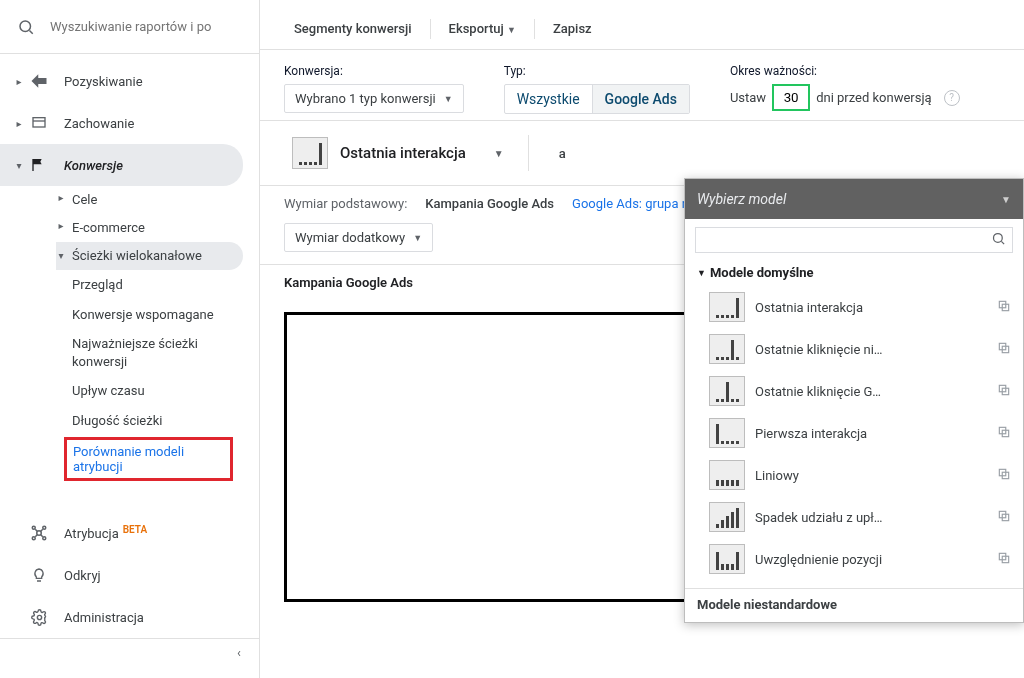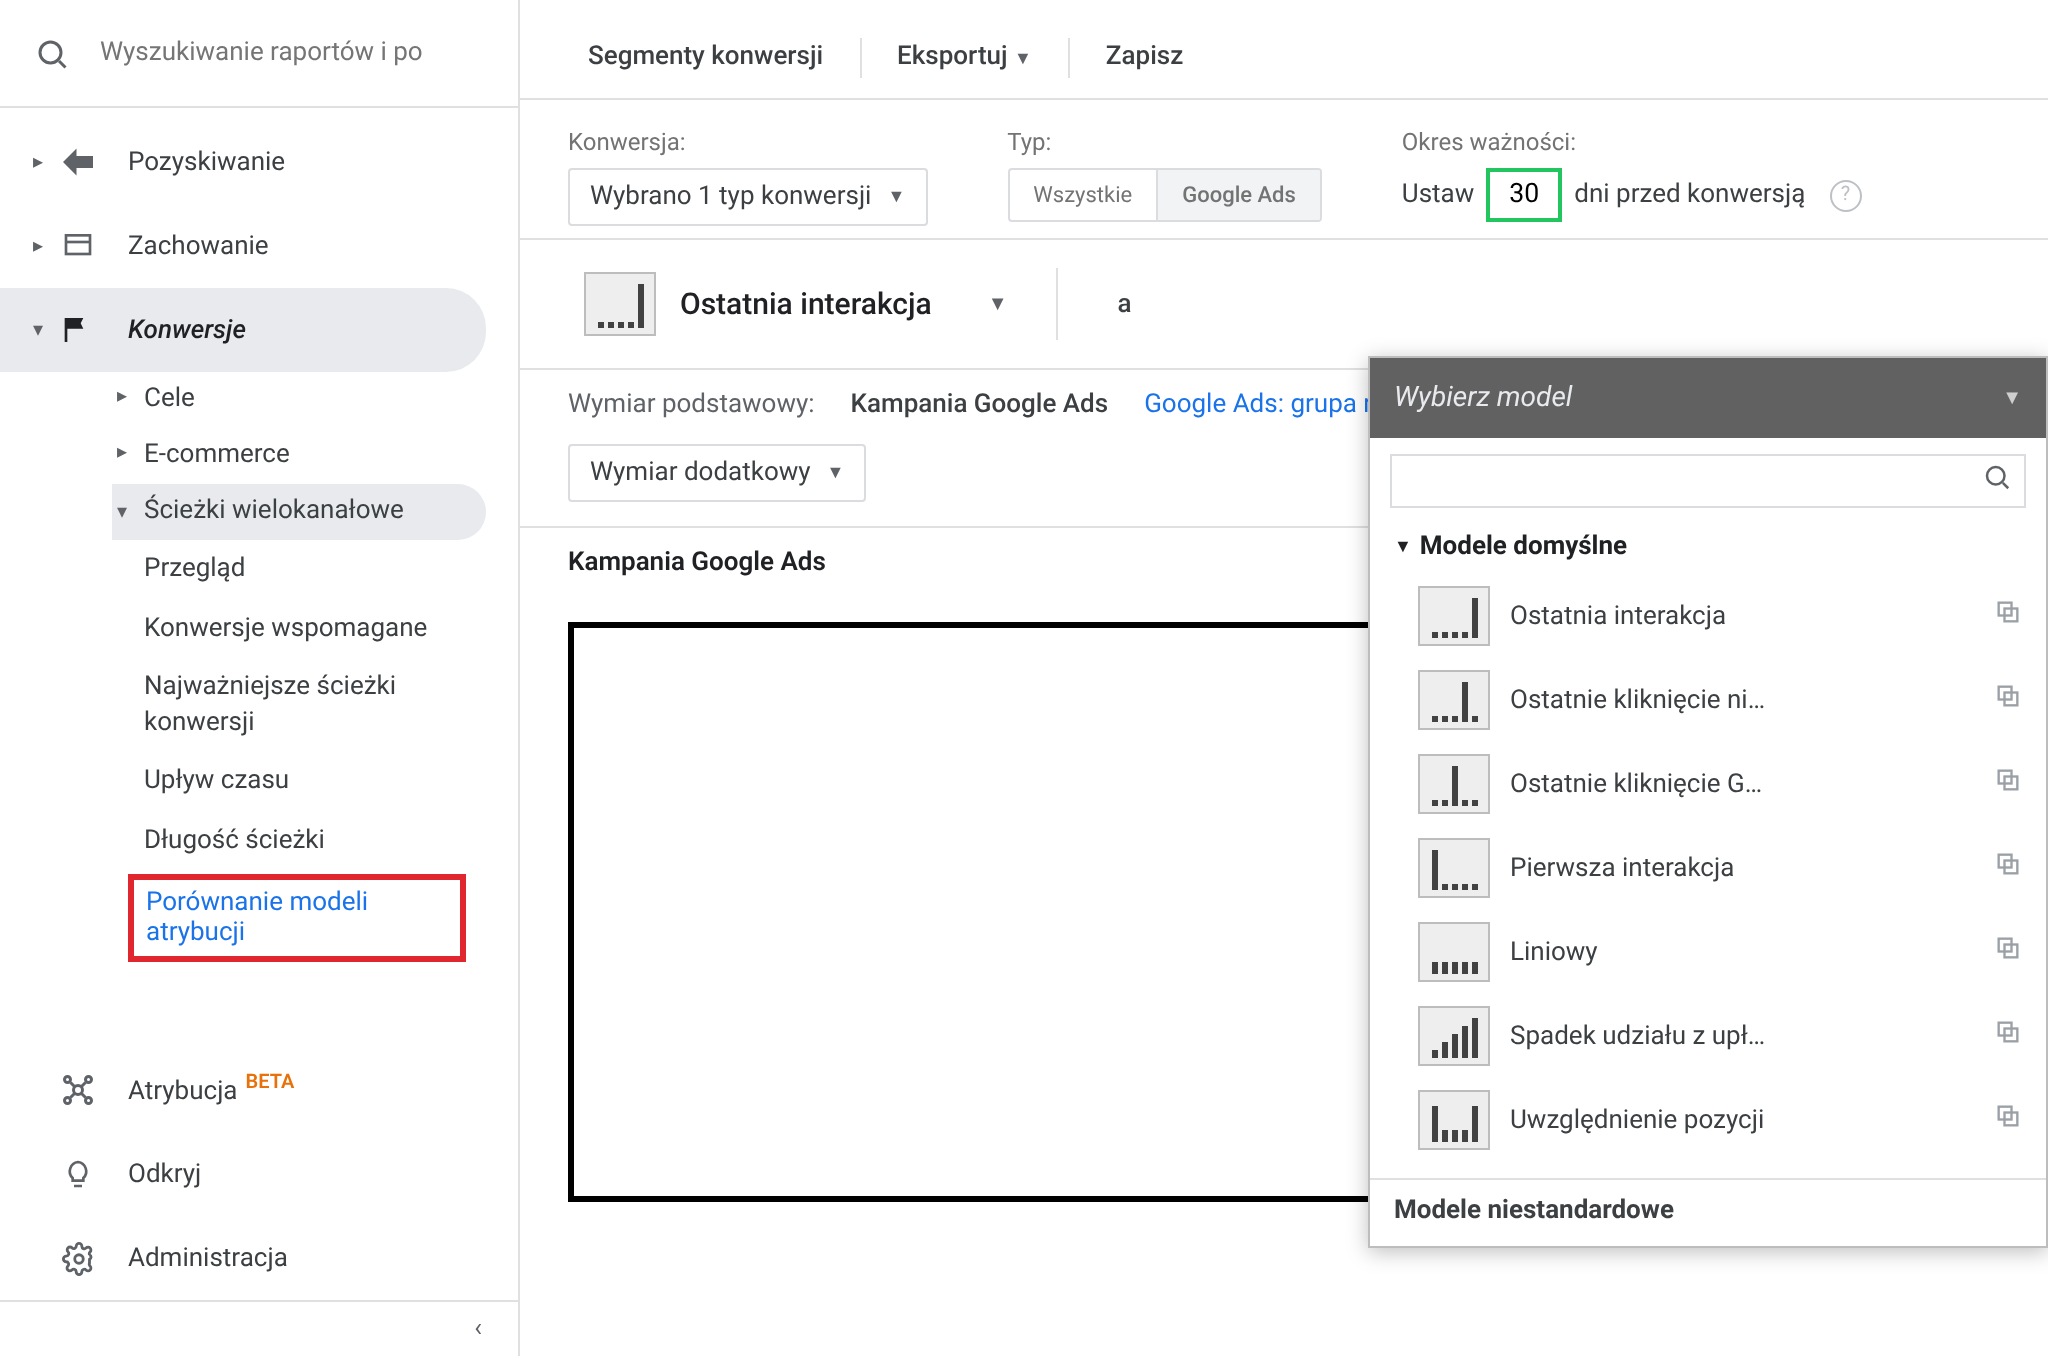--- a/index.html
+++ b/index.html
@@ -24,38 +24,38 @@
 .sub-item.expanded { background: #e8eaed; border-radius: 0 16px 16px 0; margin-right: 16px; padding-left: 0; }
 .sub-item.expanded .caret { transform: translateY(2px); }
 .sub-item .lbl { flex: 1; }
 
 .sub2 { padding-left: 72px; }
 .sub2-item { padding: 6px 12px 6px 0; cursor: pointer; line-height: 1.35; }
 
 .red-box { border: 3px solid #e0262e; margin: 2px 26px 0 64px; padding: 4px 6px; }
 .red-box .selected { color: #1a73e8; cursor: pointer; }
 
-.bottom-nav { position: absolute; bottom: 0; left: 0; width: 100%; }
+.bottom-nav { position: absolute; bottom: 12px; left: 0; width: 100%; }
 .bottom-nav .nav-item { border-top: 0; }
 .bottom-nav .beta { color: #e8710a; font-size: 10px; font-weight: 600; margin-left: 4px; vertical-align: super; }
 .collapse-handle { display: flex; justify-content: flex-end; padding: 6px 18px; color: #5f6368; cursor: pointer; border-top: 1px solid #e0e0e0; }
 
 
 .main { position: absolute; left: 260px; top: 0; right: 0; height: 100%; background: #fff; padding: 8px 0 0 0; }
 
 .topbar { display: flex; gap: 4px; align-items: center; height: 42px; border-bottom: 1px solid #e0e0e0; padding: 0 24px; }
 .topbar .btn { padding: 6px 10px; font-size: 13px; font-weight: 500; color: #3c4043; cursor: pointer; border-radius: 2px; }
 .topbar .sep { width: 1px; height: 20px; background: #e0e0e0; margin: 0 4px; }
 
 .filters { display: flex; gap: 40px; padding: 14px 24px 6px 24px; align-items: flex-start; }
-.filter-col .cap { font-size: 12px; color: #737373; margin-bottom: 6px; }
+.filter-col .cap { font-size: 12px; color: #0f172a; margin-bottom: 6px; }
 .sel-btn { display: inline-flex; align-items: center; border: 1px solid #dadce0; background: #fff; padding: 6px 10px; border-radius: 2px; cursor: pointer; font-size: 13px; color: #3c4043; }
 .sel-btn .tri { margin-left: 8px; font-size: 9px; color: #5f6368; }
 .seg-group { display: inline-flex; border: 1px solid #dadce0; border-radius: 2px; overflow: hidden; }
-.seg { padding: 6px 12px; font-size: 11px; cursor: pointer; border-right: 1px solid #dadce0; color: #737373; }
+.seg { padding: 6px 12px; font-size: 14px; cursor: pointer; border-right: 1px solid #dadce0; color: #0c4a6e; }
 .seg:last-child { border-right: 0; }
 .seg.on { background: #f1f3f4; font-weight: 500; }
 .days-row { display: flex; align-items: center; gap: 6px; font-size: 13px; color: #3c4043; }
 .days-row input { width: 38px; padding: 4px 4px; text-align: center; border: 2px solid #22c55e; }
 .help { width: 16px; height: 16px; border-radius: 50%; border: 1px solid #bdc1c6; color: #bdc1c6; font-size: 10px; display: inline-flex; align-items: center; justify-content: center; margin-left: 6px; }
 
 .conv-pct { display: flex; align-items: center; gap: 8px; padding: 2px 24px 10px 24px; font-size: 12px; color: #5f6368; }
 .mini-pie { width: 16px; height: 16px; border-radius: 50%; background: conic-gradient(#1a73e8 0 106deg, #cfe3fb 106deg 360deg); }
 
 .model-row { display: flex; align-items: center; padding: 12px 24px; border-top: 1px solid #e0e0e0; border-bottom: 1px solid #e0e0e0; }

